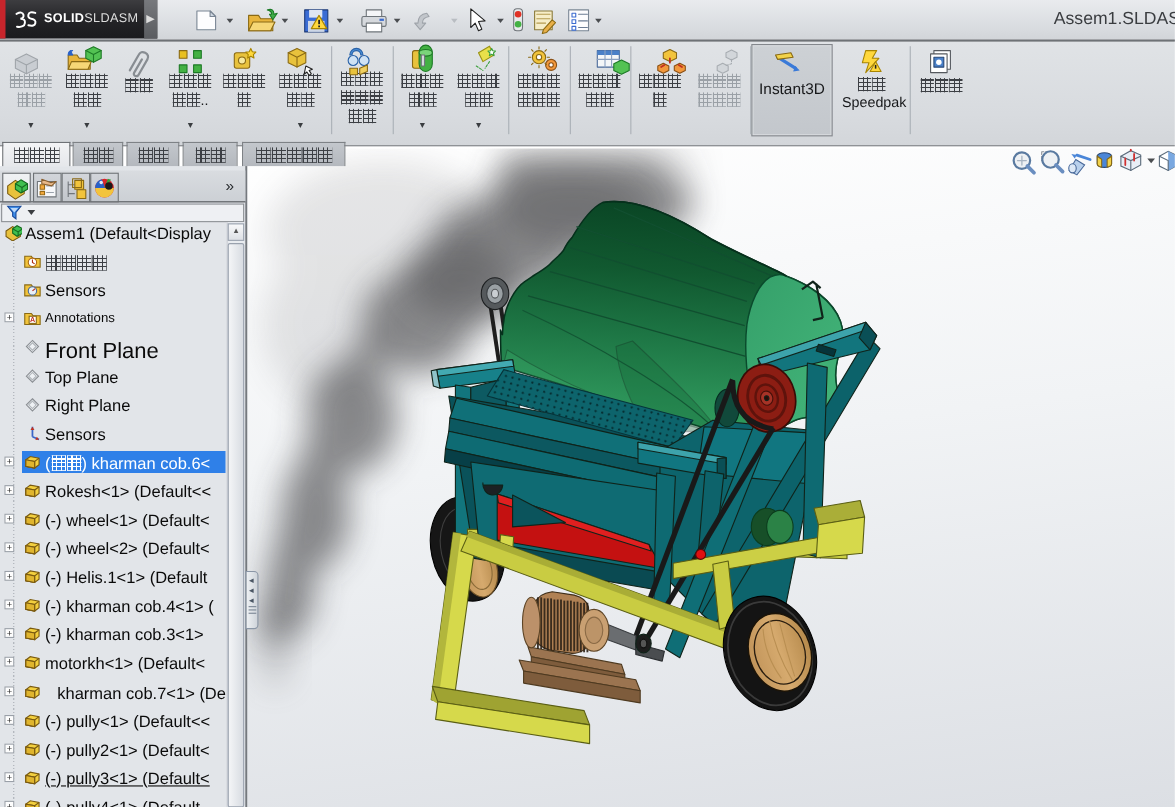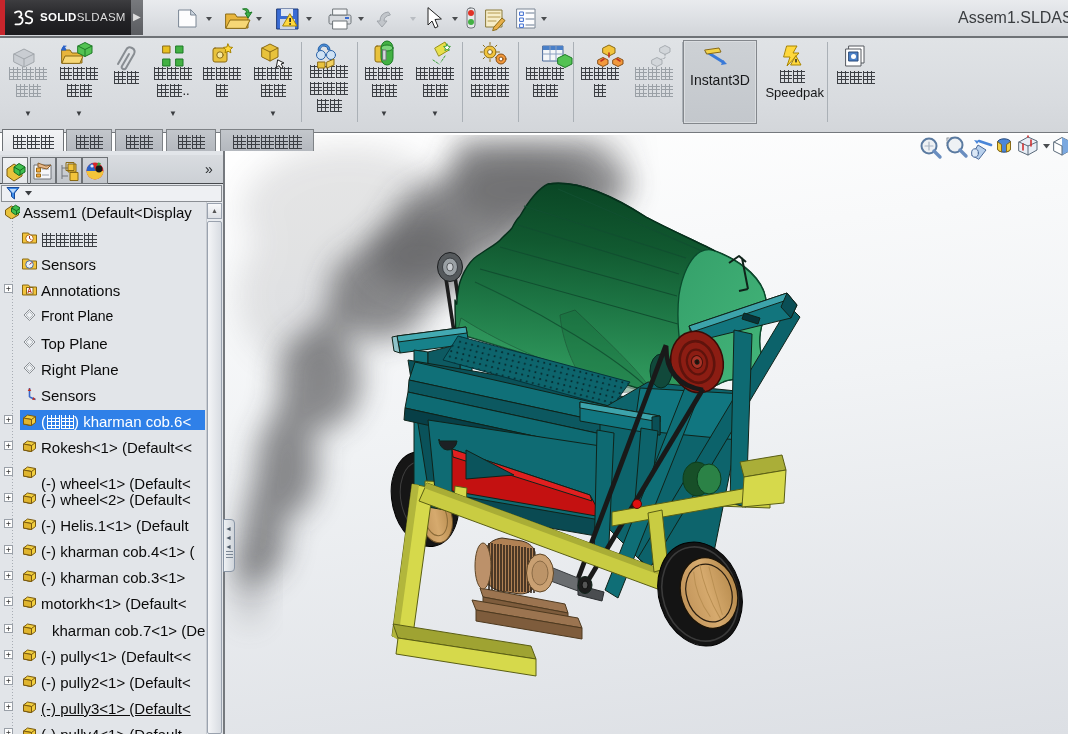--- a/index.html
+++ b/index.html
@@ -302,26 +302,26 @@
       <circle cx="8" cy="9.5" r="3.8" fill="#e8f0f8" stroke="#4a6a9a"></circle>
       <path d="M8,9.5 l2.4,-2" stroke="#c03020" fill="none"></path>
     </svg>
 <div class="t" style="left:41px;top:54px;font-size:15px;color:#0a0a0a;">Sensors</div>
 <div class="a" style="left:4px;top:82px;width:9px;height:9px;background:#fdfdfd;border:1px solid #9aa0a8;font:8px/7px monospace;color:#333;text-align:center;">+</div>
 <svg class="a" style="left:21px;top:79px" width="17" height="16" viewBox="0 0 16 16">
       <path d="M1,4 l6,0 1.5,2 6.5,0 0,8 -14,0 z" fill="#f2c43c" stroke="#8a6a14"></path>
       <rect x="5" y="6.5" width="6.5" height="6.5" fill="#fff" stroke="#8a6a14"></rect>
       <text x="8.2" y="12" font-size="6.5" font-weight="bold" fill="#c03020" text-anchor="middle">A</text>
     </svg>
-<div class="t" style="left:41px;top:80px;font-size:15px;color:#0a0a0a;">Annotations</div>
+<div class="t" style="left:41px;top:80px;font-size:12px;color:#0a0a0a;">Annotations</div>
 <svg class="a" style="left:21px;top:105px" width="17" height="16" viewBox="0 0 16 16">
       <path d="M8,2.5 l5.5,5.5 -5.5,5.5 -5.5,-5.5 z" fill="#eef1f4" stroke="#8a8e93"></path>
       <path d="M8,4.6 l3.4,3.4 -3.4,3.4 -3.4,-3.4 z" fill="none" stroke="#b0b5ba"></path>
     </svg>
-<div class="t" style="left:41px;top:106px;font-size:14px;color:#0a0a0a;">Front Plane</div>
+<div class="t" style="left:41px;top:106px;font-size:20px;color:#0a0a0a;">Front Plane</div>
 <svg class="a" style="left:21px;top:132px" width="17" height="16" viewBox="0 0 16 16">
       <path d="M8,2.5 l5.5,5.5 -5.5,5.5 -5.5,-5.5 z" fill="#eef1f4" stroke="#8a8e93"></path>
       <path d="M8,4.6 l3.4,3.4 -3.4,3.4 -3.4,-3.4 z" fill="none" stroke="#b0b5ba"></path>
     </svg>
 <div class="t" style="left:41px;top:133px;font-size:15px;color:#0a0a0a;">Top Plane</div>
 <svg class="a" style="left:21px;top:158px" width="17" height="16" viewBox="0 0 16 16">
       <path d="M8,2.5 l5.5,5.5 -5.5,5.5 -5.5,-5.5 z" fill="#eef1f4" stroke="#8a8e93"></path>
       <path d="M8,4.6 l3.4,3.4 -3.4,3.4 -3.4,-3.4 z" fill="none" stroke="#b0b5ba"></path>
     </svg>
 <div class="t" style="left:41px;top:159px;font-size:15px;color:#0a0a0a;">Right Plane</div>
@@ -345,21 +345,21 @@
       <path d="M2,6 l8,1.5 4,-3 M10,7.5 l0,6 M2,6 l0,6 8,1.5" fill="none" stroke="#7a5a10"></path>
       <path d="M2,12 l8,1.5 0,-6 -8,-1.5 z" fill="#e0b52e" stroke="#7a5a10"></path>
     </svg>
 <div class="t" style="left:41px;top:237px;font-size:15px;color:#0a0a0a;">Rokesh&lt;1&gt; (Default&lt;&lt;</div>
 <div class="a" style="left:4px;top:265px;width:9px;height:9px;background:#fdfdfd;border:1px solid #9aa0a8;font:8px/7px monospace;color:#333;text-align:center;">+</div>
 <svg class="a" style="left:21px;top:262px" width="17" height="16" viewBox="0 0 16 16">
       <path d="M2,6 l4,-3 8,1.5 0,6 -4,3 -8,-1.5 z" fill="#f2cf3e" stroke="#7a5a10"></path>
       <path d="M2,6 l8,1.5 4,-3 M10,7.5 l0,6 M2,6 l0,6 8,1.5" fill="none" stroke="#7a5a10"></path>
       <path d="M2,12 l8,1.5 0,-6 -8,-1.5 z" fill="#e0b52e" stroke="#7a5a10"></path>
     </svg>
-<div class="t" style="left:41px;top:263px;font-size:15px;color:#0a0a0a;margin-top:10px;">(-) wheel&lt;1&gt; (Default&lt;</div>
+<div class="t" style="left:41px;top:263px;font-size:15px;color:#0a0a0a;">(-) wheel&lt;1&gt; (Default&lt;</div>
 <div class="a" style="left:4px;top:291px;width:9px;height:9px;background:#fdfdfd;border:1px solid #9aa0a8;font:8px/7px monospace;color:#333;text-align:center;">+</div>
 <svg class="a" style="left:21px;top:288px" width="17" height="16" viewBox="0 0 16 16">
       <path d="M2,6 l4,-3 8,1.5 0,6 -4,3 -8,-1.5 z" fill="#f2cf3e" stroke="#7a5a10"></path>
       <path d="M2,6 l8,1.5 4,-3 M10,7.5 l0,6 M2,6 l0,6 8,1.5" fill="none" stroke="#7a5a10"></path>
       <path d="M2,12 l8,1.5 0,-6 -8,-1.5 z" fill="#e0b52e" stroke="#7a5a10"></path>
     </svg>
 <div class="t" style="left:41px;top:289px;font-size:15px;color:#0a0a0a;">(-) wheel&lt;2&gt; (Default&lt;</div>
 <div class="a" style="left:4px;top:317px;width:9px;height:9px;background:#fdfdfd;border:1px solid #9aa0a8;font:8px/7px monospace;color:#333;text-align:center;">+</div>
 <svg class="a" style="left:21px;top:314px" width="17" height="16" viewBox="0 0 16 16">
       <path d="M2,6 l4,-3 8,1.5 0,6 -4,3 -8,-1.5 z" fill="#f2cf3e" stroke="#7a5a10"></path>

